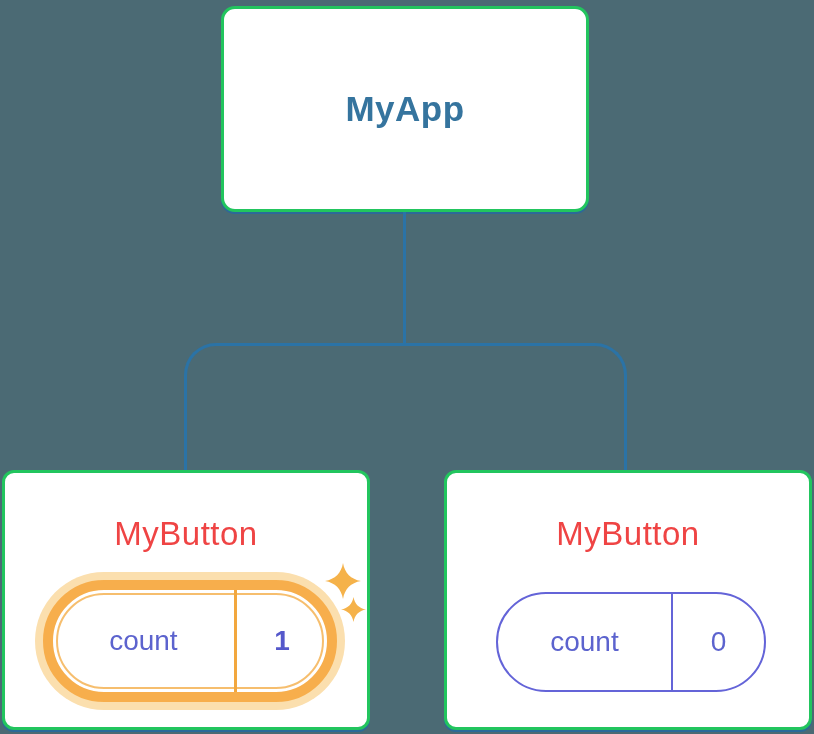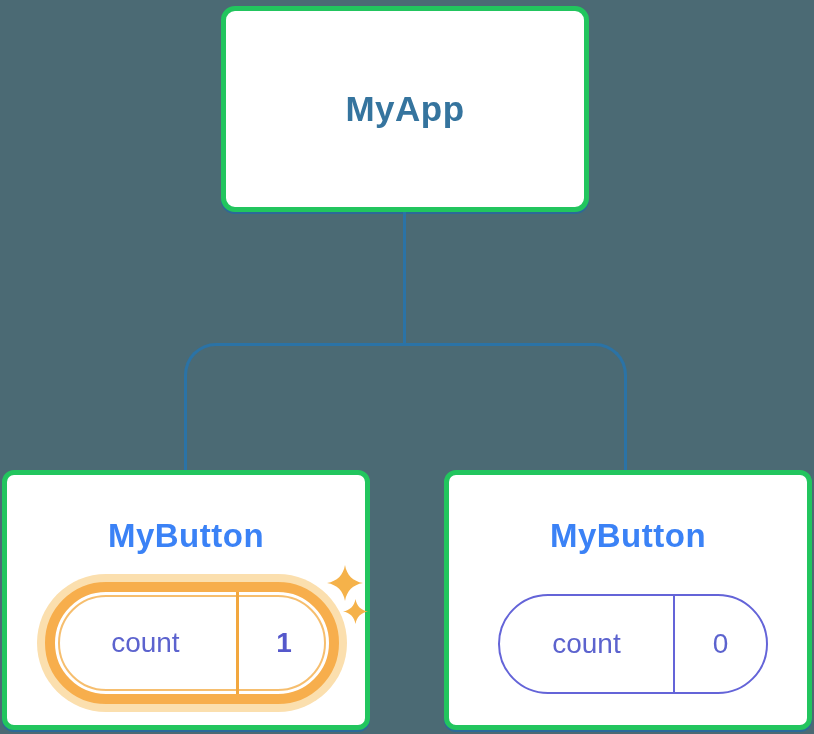--- a/index.html
+++ b/index.html
@@ -12,21 +12,21 @@
     width: 814px;
     height: 734px;
     background: #4b6a74;
     overflow: hidden;
   }
 
   
   .node {
     position: absolute;
     background: #ffffff;
-    border: 5px solid #22c55e;
+    border: 3px solid #22c55e;
     box-shadow: 0 2px 0 #2b6a99;
     border-radius: 14px;
     box-sizing: border-box;
   }
   .node-root {
     left: 221px; top: 6px;
     width: 368px; height: 206px;
     display: flex; align-items: center; justify-content: center;
   }
   .node-root .node-label {
@@ -36,21 +36,21 @@
     width: 368px; height: 260px;
     top: 470px;
     border-radius: 12px;
   }
   .node-child-left  { left: 2px; }
   .node-child-right { left: 444px; }
   .node-child .node-label {
     display: block;
     text-align: center;
     margin-top: 42px;
-    font-size: 33px; font-weight: 700; color: #3b82f6; letter-spacing: .5px;
+    font-size: 33px; font-weight: 400; color: #ef4444; letter-spacing: .5px;
   }
 
   
   .connector-stem {
     position: absolute;
     left: 403px; top: 212px;
     width: 3px; height: 133px;
     background: #2b73a6;
   }
   .connector-branch {

